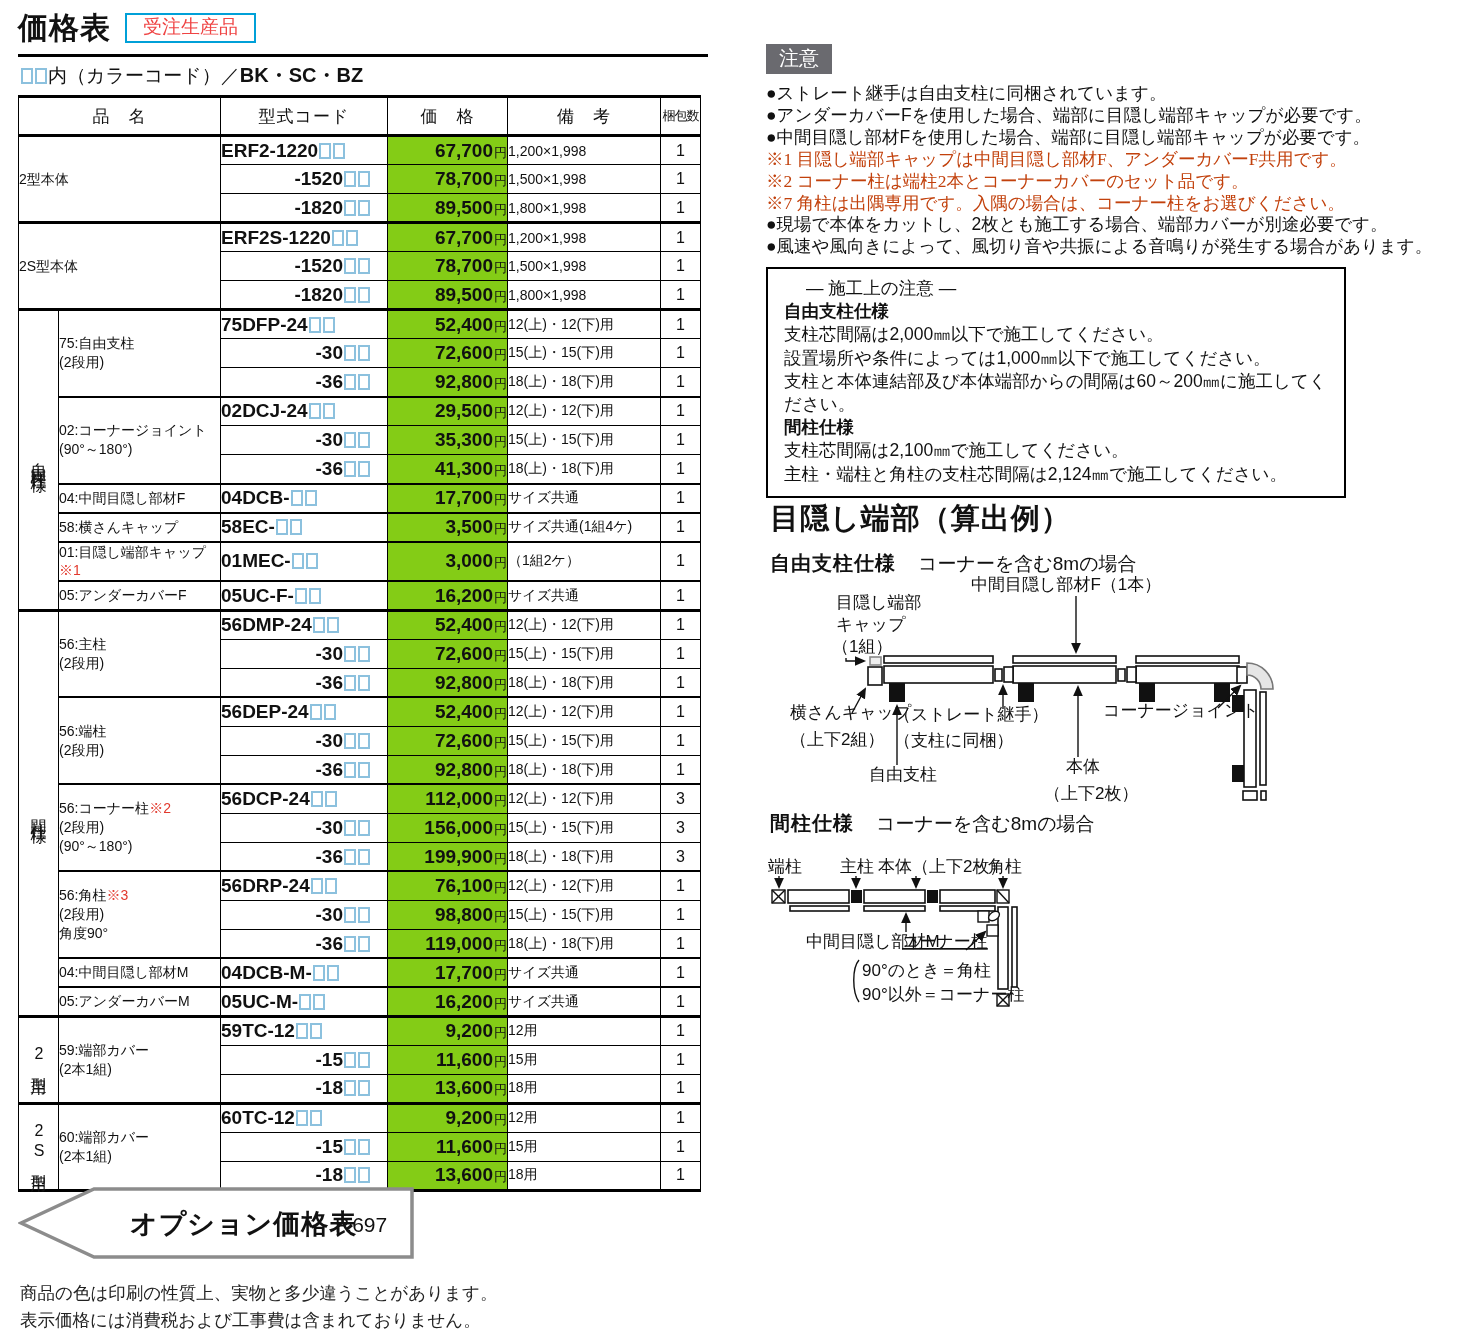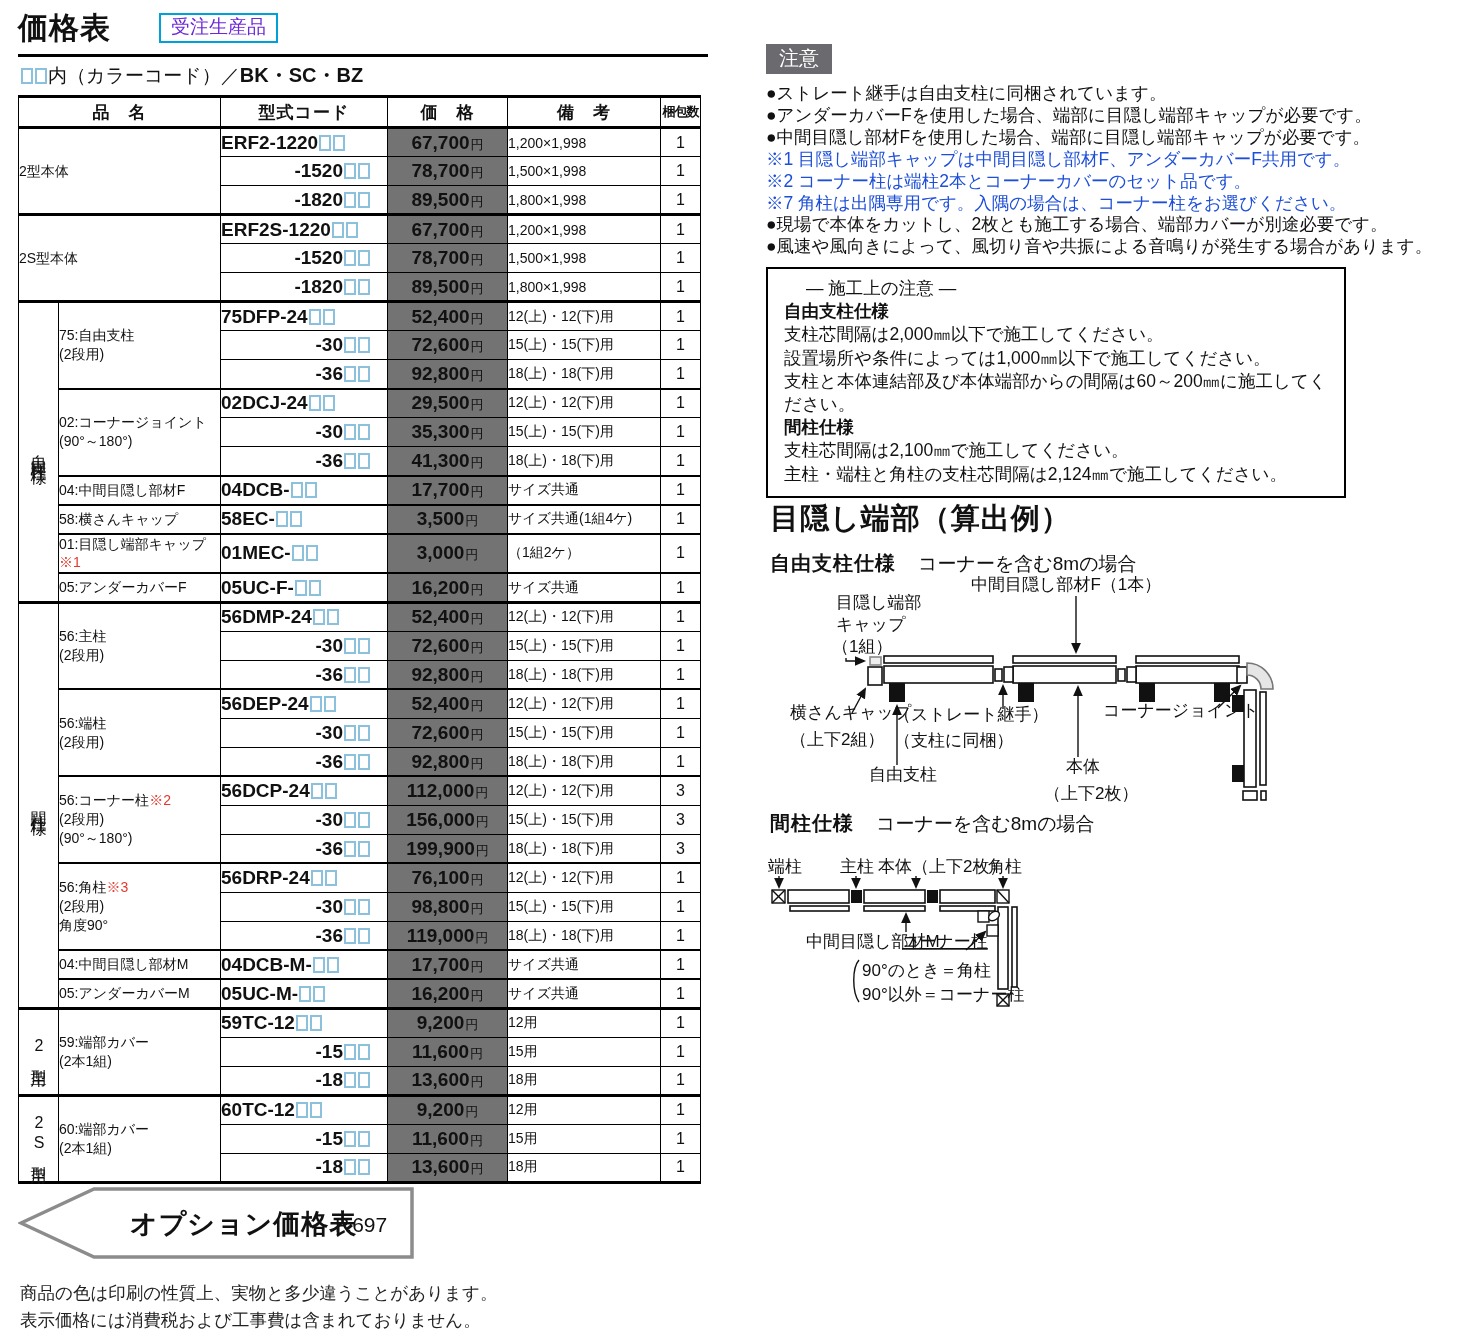--- a/index.html
+++ b/index.html
@@ -3,58 +3,58 @@
 <meta charset="utf-8">
 <style>
   html,body{margin:0;padding:0;background:#fff;}
   body{width:1476px;height:1330px;position:relative;font-family:"Liberation Sans",sans-serif;color:#111;}
   *{box-sizing:border-box;}
 
   
   .left-col{position:absolute;left:18px;top:8px;width:690px;}
   .title-row{display:flex;align-items:center;gap:14px;height:40px;}
   .page-title{font-size:30px;font-weight:bold;letter-spacing:1px;}
-  .order-badge{border:2px solid #00a0d8;color:#6d28d9;font-size:19px;padding:1px 10px 2px;line-height:1.2;margin-left:34px;}
+  .order-badge{border:2px solid #00a0d8;color:#ef4444;font-size:19px;padding:1px 16px 2px;line-height:1.2;}
   .colorcode-line{border-top:3px solid #000;margin-top:6px;padding:5px 2px 6px;font-size:19px;}
   .colorcode-line b{font-size:20px;}
 
   table.price{border-collapse:collapse;width:682px;table-layout:fixed;
               border-top:3px solid #000;border-bottom:3px solid #000;}
   table.price td,table.price th{border:1px solid #000;padding:0;}
-  table.price th{height:31px;font-weight:bold;font-size:17px;letter-spacing:1px;
+  table.price th{height:39px;font-weight:normal;font-size:17px;letter-spacing:1px;
                  border-bottom:3px solid #000;border-top:3px solid #000;}
   table.price td{height:29px;}
   tr.item-first td{border-top:2px solid #000;}
   tr.sec-first td{border-top:3px solid #000;}
   td.gcell{text-align:center;vertical-align:middle;border-left:2px solid #000;}
   .vert{writing-mode:vertical-rl;text-orientation:upright;font-size:16px;letter-spacing:3px;line-height:1;}
   td.ncell{font-size:14px;line-height:1.35;padding:2px 2px 2px 6px;vertical-align:middle;}
   td.ccell{font-size:19px;font-weight:bold;padding-left:9px;white-space:nowrap;}
   td.ccell.cont{text-align:right;padding-right:16px;padding-left:0;}
-  td.pcell{background:#737373;text-align:center;padding-right:8px;white-space:nowrap;}
+  td.pcell{background:#84cc16;text-align:right;padding-right:8px;white-space:nowrap;}
   td.pcell b{font-size:19px;}
   td.pcell .yen{font-size:13px;margin-left:1px;}
   td.mcell{font-size:14px;}
   td.qcell{text-align:center;font-size:16px;}
   .cc{display:inline-block;width:12px;height:16px;border:2px solid #8cc1de;background:#fff;
       margin:0 1px;vertical-align:-2px;}
   .red{color:#e2392d;}
 
   .option-banner{position:absolute;left:0;top:1177px;}
   .banner-text{font-size:27px;font-weight:bold;letter-spacing:1px;}
   .banner-page{font-size:21px;font-weight:normal;letter-spacing:0;}
   .footer-note{position:absolute;left:2px;top:1272px;font-size:17.5px;line-height:27px;color:#222;}
 
   
   .right-col{position:absolute;left:766px;top:44px;width:700px;height:1286px;}
   .notice-badge{position:absolute;left:0;top:0;background:#6a6a6f;color:#fff;font-size:20px;
                 padding:2px 13px 4px;line-height:1.2;}
   .notice-list{position:absolute;left:0;top:39px;width:700px;font-size:17.5px;line-height:21.9px;}
   .note-line{white-space:nowrap;}
-  .note-line.red{color:#1d4ed8;}
+  .note-line.red{color:#c2410c;font-family:Liberation Serif, serif;}
   .construction-box{position:absolute;left:0;top:223px;width:580px;border:2px solid #000;
                     padding:8px 16px 10px;font-size:17.5px;line-height:23.2px;}
   .construction-box .box-title{padding-left:22px;}
   .construction-box .grp-head{font-weight:bold;}
   .ordering-heading{position:absolute;left:4px;top:455px;font-size:29px;font-weight:bold;letter-spacing:1px;}
   .example-sub{position:absolute;left:4px;font-size:19px;}
   .example-sub b{font-size:20px;margin-right:22px;letter-spacing:1px;}
   .sub1{top:506px;}
   .sub2{top:766px;}
   svg text{font-family:"Liberation Sans",sans-serif;font-size:17px;fill:#111;}

